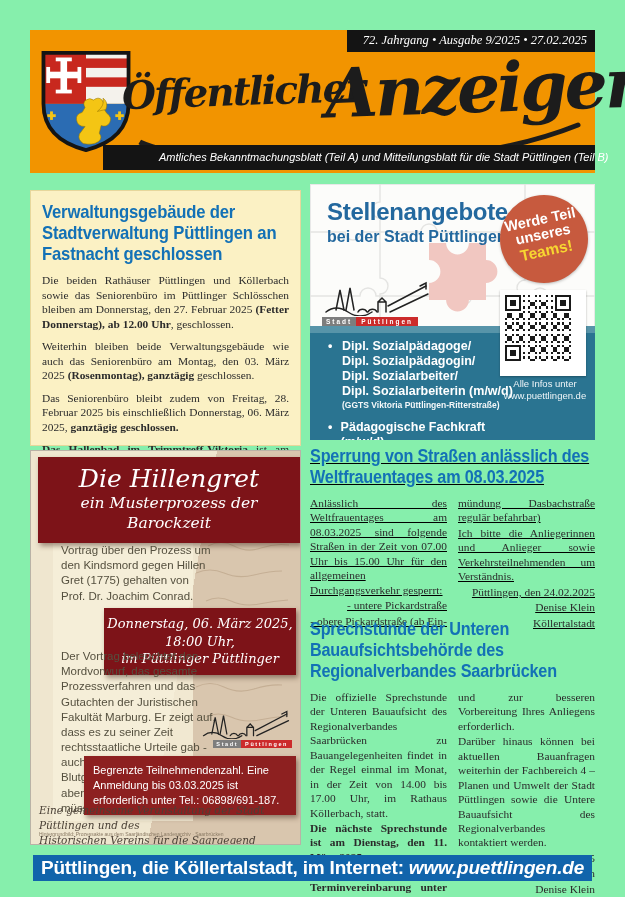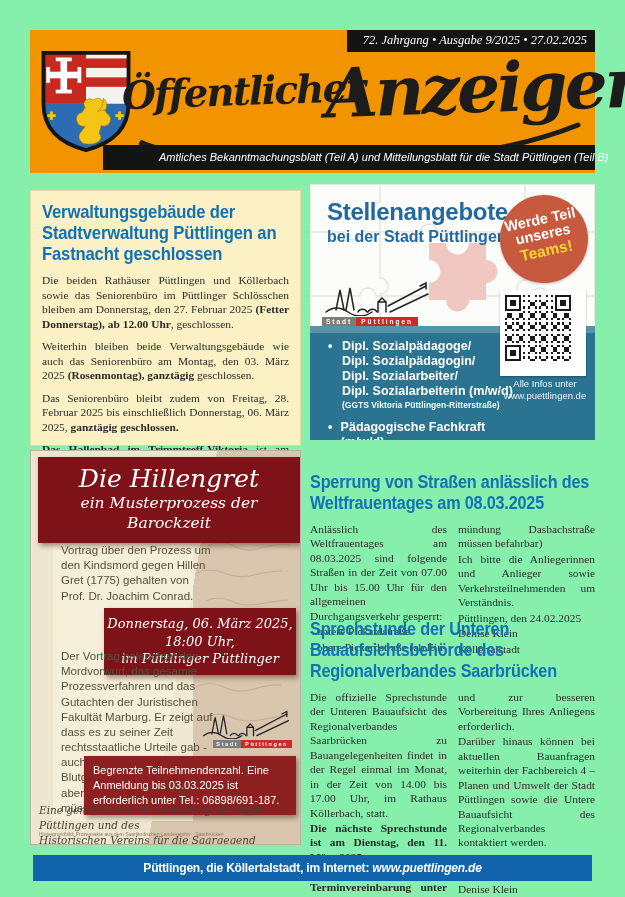--- a/index.html
+++ b/index.html
@@ -97,27 +97,27 @@
   .p-fine{position:absolute;left:8px;top:380px;font-size:5px;color:#8a7a64;white-space:nowrap;}
 
   
   .art{position:absolute;left:310px;width:285px;}
   .art h2{margin:0;color:#1371B6;font-size:18px;line-height:1.16;font-weight:700;
           transform:scaleX(0.9);transform-origin:left top;width:111%;letter-spacing:-0.2px;}
   .cols{display:flex;gap:11px;margin-top:8px;}
   .col{width:137px;font-family:"Liberation Serif",serif;font-size:11.4px;line-height:1.27;
        color:#2b2b2b;text-align:justify;}
   .col p{margin:0 0 1px 0;}
-  .col .sig{text-align:left;}
-  .art1{top:472px;}
+  .col .sig{text-align:right;}
+  .art1{top:446px;text-decoration:underline;}
   .art2{top:619px;}
 
   
   .footbar{position:absolute;left:33px;top:855px;width:559px;height:26px;background:#1164AB;
-           color:#fff;font-size:12px;font-weight:800;text-align:center;line-height:26px;
+           color:#fff;font-size:19px;font-weight:800;text-align:center;line-height:26px;
            letter-spacing:-0.2px;}
   .footbar i{font-style:italic;}
 </style>
 </head>
 <body>
 
 <div class="page">
 
   <div class="hdr">
     <div class="issue">72. Jahrgang • Ausgabe 9/2025 • 27.02.2025</div>
@@ -315,21 +315,21 @@
 
   <section class="art art1">
     <h2>Sperrung von Straßen anlässlich des Weltfrauentages am 08.03.2025</h2>
     <div class="cols">
       <div class="col">
         <p>Anlässlich des Weltfrauentages am 08.03.2025 sind folgende Straßen in der Zeit von 07.00 Uhr bis 15.00 Uhr für den allgemeinen Durchgangsverkehr gesperrt:</p>
         <p class="sig">- untere Pickardstraße</p>
         <p class="sig">- obere Pickardstraße (ab Ein-</p>
       </div>
       <div class="col">
-        <p>mündung Dasbachstraße müssen befahrbar)</p>
+        <p>mündung Dasbachstraße regulär befahrbar)</p>
         <p>Ich bitte die Anliegerinnen und Anlieger sowie Verkehrsteilnehmenden um Verständnis.</p>
         <p class="sig">Püttlingen, den 24.02.2025</p>
         <p class="sig">Denise Klein</p>
         <p class="sig">Köllertalstadt</p>
       </div>
     </div>
   </section>
 
   <section class="art art2">
     <h2>Sprechstunde der Unteren Bauaufsichtsbehörde des Regionalverbandes Saarbrücken</h2>

